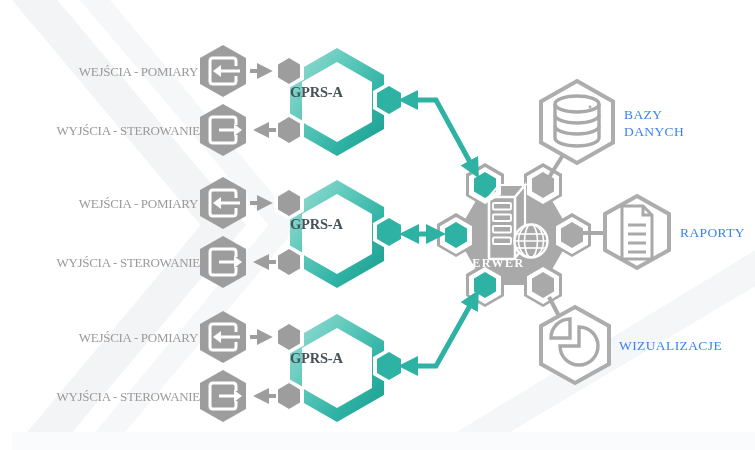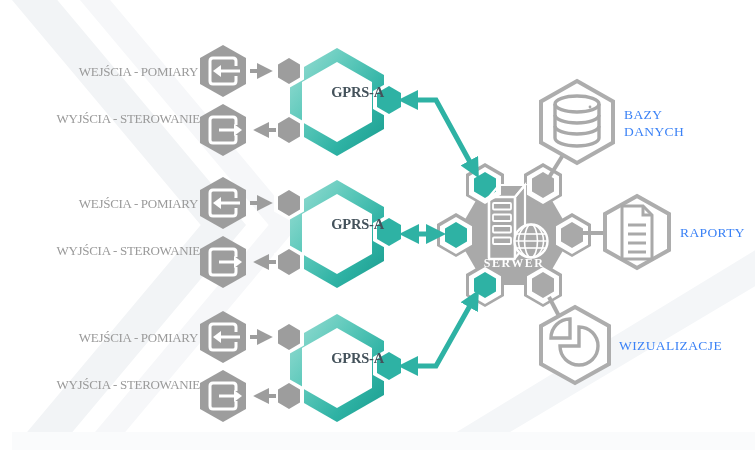--- a/index.html
+++ b/index.html
@@ -16,43 +16,43 @@
   
   .hex{position:absolute;clip-path:polygon(50% 0%,100% 25%,100% 75%,50% 100%,0% 75%,0% 25%);}
   .hex.flat{clip-path:polygon(25% 0%,75% 0%,100% 50%,75% 100%,25% 100%,0% 50%);}
 
   
   .group{position:absolute;left:0;width:755px;height:132px;}
   .g1{top:40px}.g2{top:172px}.g3{top:306px}
 
   .lbl{position:absolute;right:569px;top:24px;font-size:13px;color:#9a9a9a;
        letter-spacing:-0.3px;white-space:nowrap;}
-  .lbl.out{right:567px;top:71px;font-family:Liberation Serif, serif;}
+  .lbl.out{right:567px;top:83px;font-family:Liberation Serif, serif;}
 
   .hexicon{left:188px;top:5px;width:46px;height:52px;background:#9d9d9d;}
   .hexicon.out{top:64px;}
 
   .halo{background:#ffffff;}
   .halo.sm{left:262px;top:14px;width:30px;height:34px;}
   .halo.sm.out{top:73px;}
   .hexsm{left:266px;top:18px;width:22px;height:26px;background:#9d9d9d;}
   .hexsm.out{top:77px;}
 
   .bighex{left:278px;top:8px;width:94px;height:108px;
           background:linear-gradient(128deg,#9edfd6 0%,#5ec9bb 38%,#2eb2a4 70%,#1a9c8e 100%);}
   .bighex-inner{position:absolute;left:12px;top:14px;width:70px;height:80px;background:#ffffff;}
-  .devtext{position:absolute;left:278px;top:44px;width:94px;text-align:right;
+  .devtext{position:absolute;left:278px;top:44px;width:94px;text-align:left;
            font-weight:bold;font-size:14.5px;line-height:17px;color:#44525b;letter-spacing:-0.2px;}
 
   .halo.teal{left:361px;top:42px;width:32px;height:36px;}
   .hexteal{left:365px;top:46px;width:24px;height:28px;background:#2eb2a4;}
 
   
   .gear-part{background:#a9a9a9;}
-  .srv-label{position:absolute;left:452px;top:256px;width:100px;text-align:center;
+  .srv-label{position:absolute;left:452px;top:256px;width:100px;
              color:#ffffff;font-weight:bold;font-size:12px;letter-spacing:1.5px;}
 
   
   .rlabel{position:absolute;font-size:13.5px;color:#3b82f6;letter-spacing:0.4px;
           line-height:17px;white-space:nowrap;}
   .rlabel.db{left:612px;top:106px;}
   .rlabel.rep{left:668px;top:224px;}
   .rlabel.viz{left:607px;top:337px;}
 
   svg.overlay{position:absolute;left:0;top:0;pointer-events:none;}

